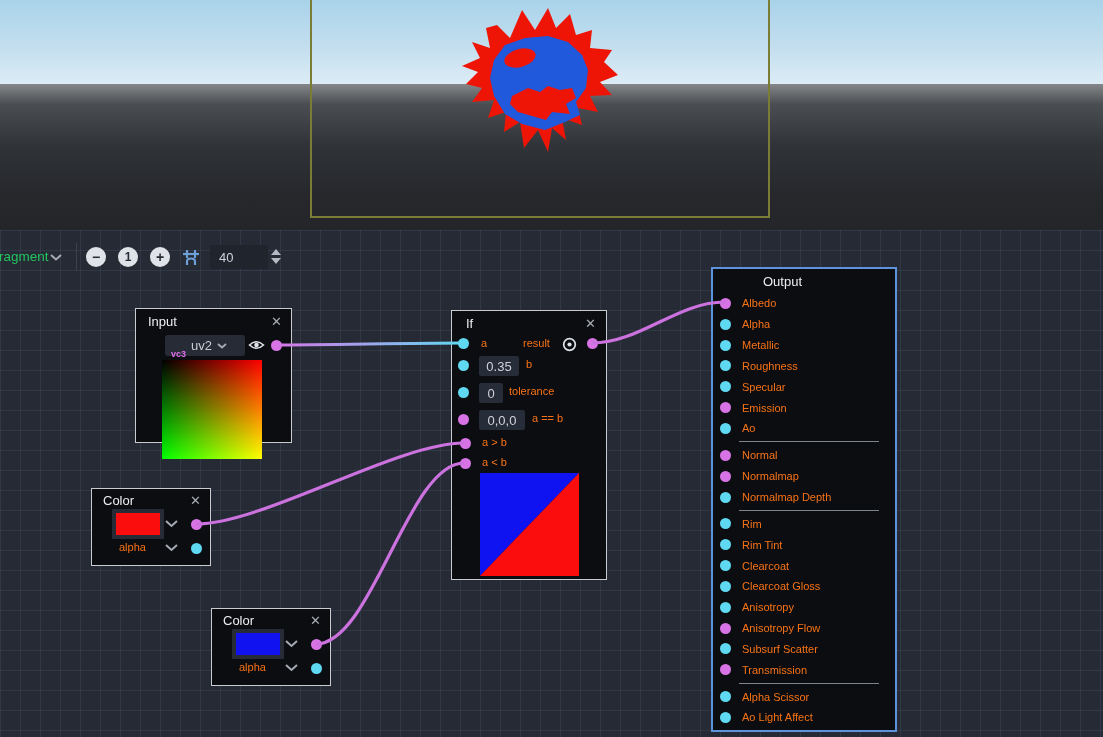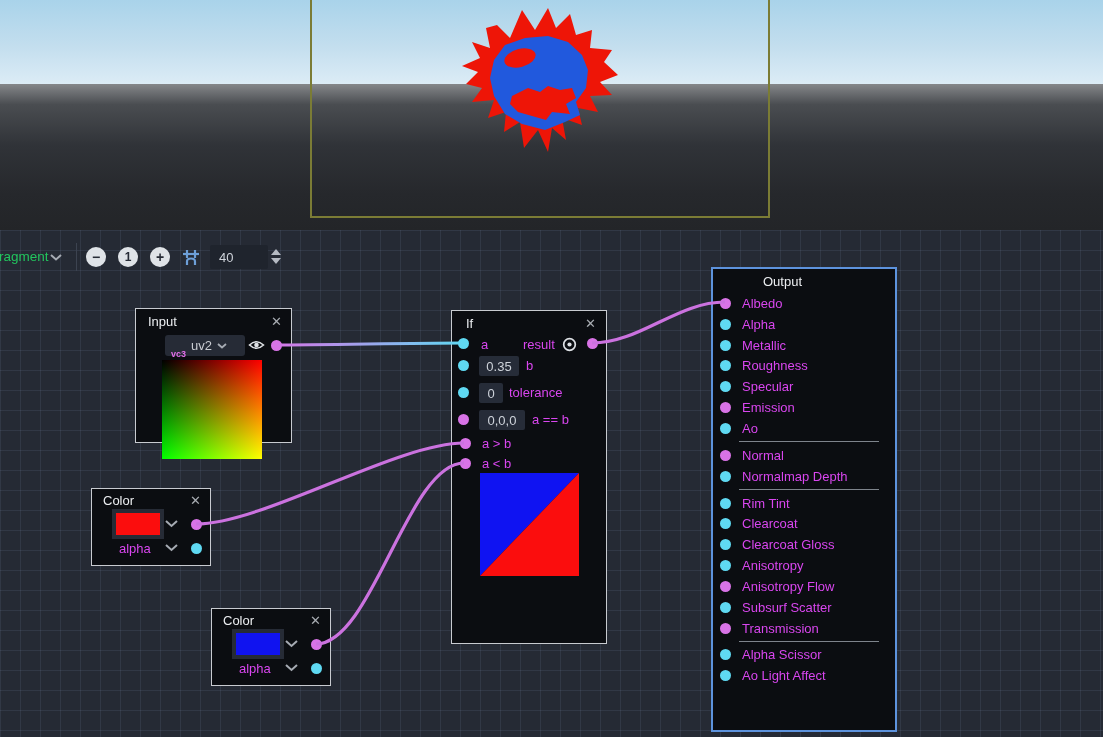--- a/index.html
+++ b/index.html
@@ -38,21 +38,21 @@
     border-bottom:6px solid #b5bac2; }
   .tri-down { width:0; height:0; border-left:5px solid transparent; border-right:5px solid transparent;
     border-top:6px solid #b5bac2; }
 
   
   .node { position:absolute; background:#0b0d11; border:1px solid #c8cbd0; color:#e6e8eb; }
   .node.selected { border:1px solid #5d93dd; box-shadow:0 0 0 1px #5d93dd; }
   .ntitle { position:absolute; font-size:13px; color:#eceef1; }
   .nclose { position:absolute; font-size:13px; color:#a9adb3; cursor:default; }
   .dot { position:absolute; width:11px; height:11px; border-radius:50%; }
-  .plabel { font-size:13px; color:#d946ef; }
+  .plabel { font-size:11px; color:#f97316; }
   .abs { position:absolute; }
   .field { position:absolute; background:#262c38; border-radius:2px; color:#ced3da;
     font-size:13px; display:flex; align-items:center; justify-content:center; }
   .dropdown { position:absolute; background:#262b36; border-radius:3px;
     display:flex; align-items:center; gap:5px; padding:0 6px; }
   .badge { font-size:9px; font-weight:bold; color:#e06ee8; letter-spacing:0;margin-top:16px; }
   .dd-value { font-size:13px; color:#c9ccd2; }
   .swatch-frame { position:absolute; background:#262b36; padding:4px; }
   .swatch-inner { width:44px; height:22px; }
   .outrow { display:flex; align-items:center; height:20.85px; }
@@ -119,21 +119,21 @@
       <path d="M1.5,7 Q8.5,0.5 15.5,7 Q8.5,13.5 1.5,7 Z" stroke="#dfe2e6" stroke-width="1.6" fill="none"></path>
       <circle cx="8.5" cy="7" r="2.3" fill="#dfe2e6"></circle>
     </svg>
     <span class="dot" style="left: 135px; top: 31px; background: rgb(216, 115, 230);"></span>
     <div class="abs" style="left:26px;top:51px;width:100px;height:99px;">
       <div style="position:absolute;inset:0;background:linear-gradient(to right,#000,#f00);"></div>
       <div style="position:absolute;inset:0;background:linear-gradient(to bottom,#000,#0f0);mix-blend-mode:screen;"></div>
     </div>
   </div>
 
-  <div class="node" style="left:451px;top:310px;width:156px;height:334px;">
+  <div class="node" style="left:451px;top:310px;width:156px;height:270px;">
     <div class="ntitle" style="left:14px;top:5px;">If</div>
     <div class="nclose" style="right:10px;top:5px;">✕</div>
 
     <span class="dot" style="left: 6px; top: 27px; background: rgb(95, 217, 242);"></span>
     <span class="plabel abs" style="left:29px;top:26px;">a</span>
     <span class="plabel abs" style="left:71px;top:26px;">result</span>
     <svg class="abs" style="left:110px;top:26px;" width="15" height="15">
       <circle cx="7.5" cy="7.5" r="5.8" stroke="#dfe2e6" stroke-width="1.7" fill="none"></circle>
       <circle cx="7.5" cy="7.5" r="2.1" fill="#dfe2e6"></circle>
     </svg>
@@ -227,24 +227,32 @@
         <div class="outrow">
           <span class="odot" style="background: rgb(95, 217, 242);"></span>
           <span class="plabel">Ao</span>
         </div>
         <div class="sep"></div>
         <div class="outrow">
           <span class="odot" style="background: rgb(216, 115, 230);"></span>
           <span class="plabel">Normal</span>
         </div>
         <div class="outrow">
+          <span class="odot" style="background: rgb(216, 115, 230);"></span>
+          <span class="plabel">Normalmap</span>
+        </div>
+        <div class="outrow">
           <span class="odot" style="background: rgb(95, 217, 242);"></span>
           <span class="plabel">Normalmap Depth</span>
         </div>
         <div class="sep"></div>
+        <div class="outrow">
+          <span class="odot" style="background: rgb(95, 217, 242);"></span>
+          <span class="plabel">Rim</span>
+        </div>
         <div class="outrow">
           <span class="odot" style="background: rgb(95, 217, 242);"></span>
           <span class="plabel">Rim Tint</span>
         </div>
         <div class="outrow">
           <span class="odot" style="background: rgb(95, 217, 242);"></span>
           <span class="plabel">Clearcoat</span>
         </div>
         <div class="outrow">
           <span class="odot" style="background: rgb(95, 217, 242);"></span>

